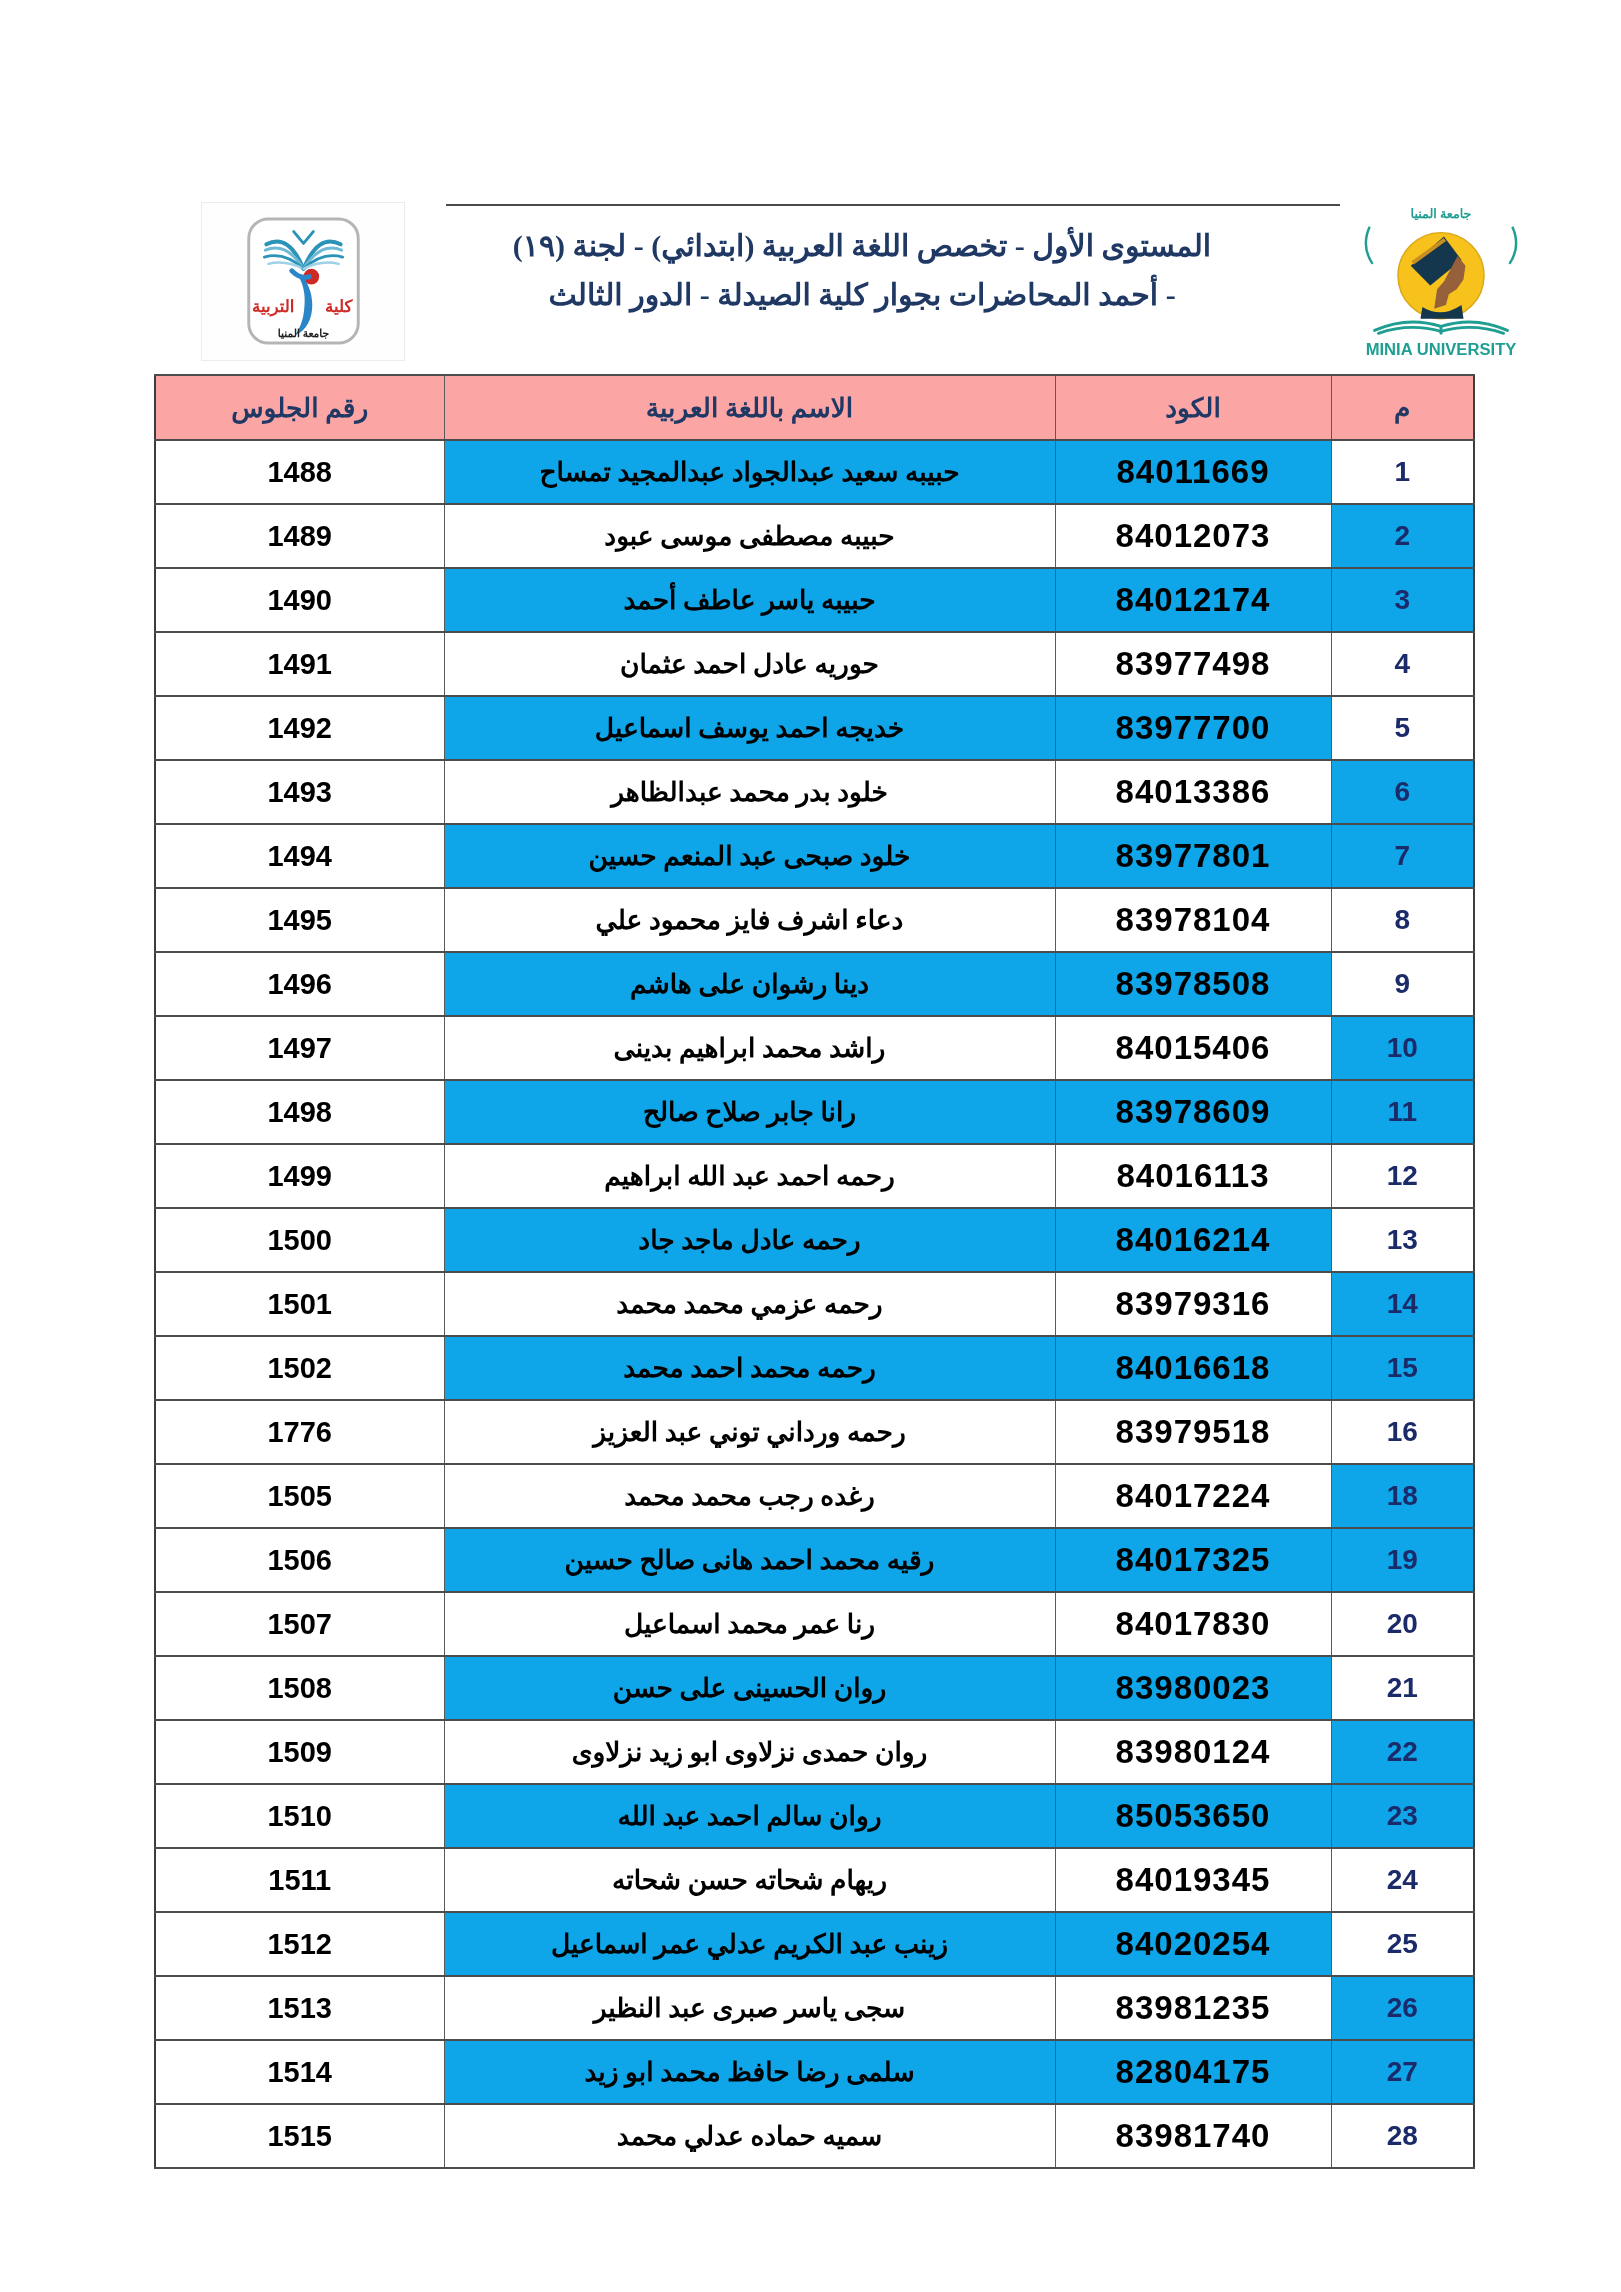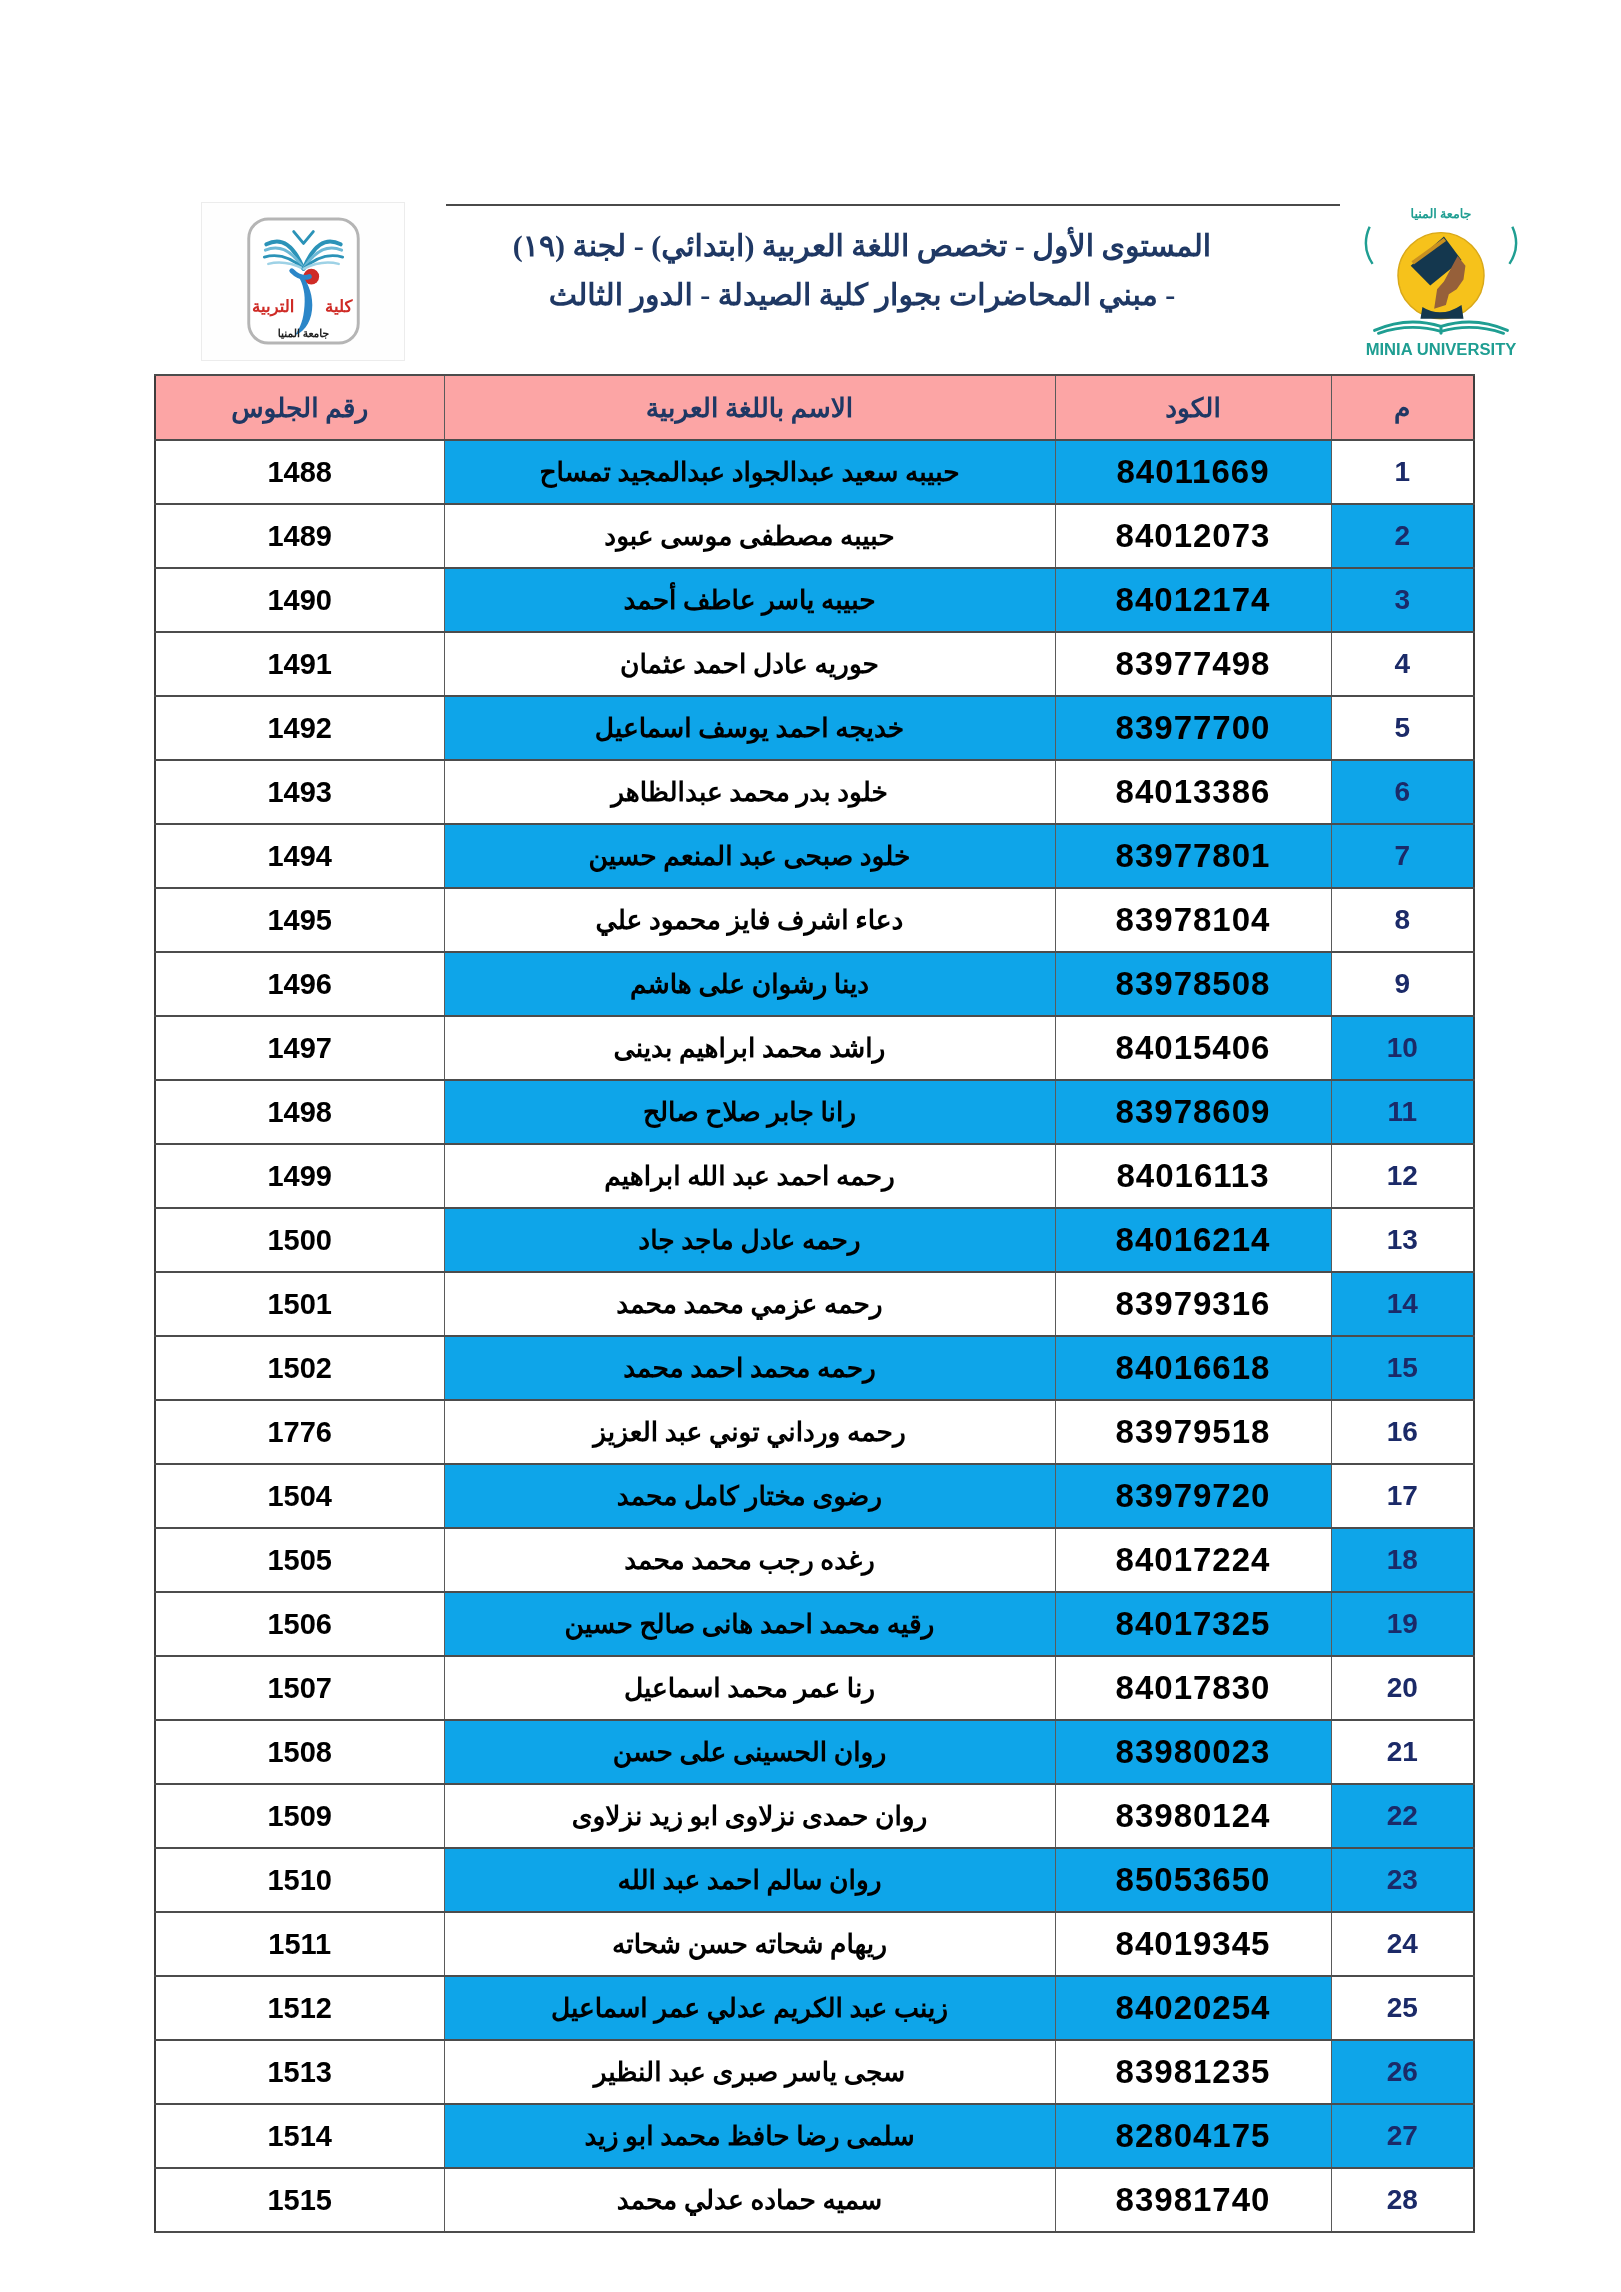--- a/index.html
+++ b/index.html
@@ -77,21 +77,21 @@
       <path d="M66,60 C72,70 74,80 73,92 C72,106 69,114 63,122 C75,118 81,105 81,91 C81,77 75,66 70,60 Z" fill="#2b86c8"></path>
 
       <text x="108" y="98" text-anchor="middle" font-size="17" font-weight="bold" fill="#cf2b26" font-family="Liberation Serif, DejaVu Serif, serif">كلية</text>
       <text x="41" y="98" text-anchor="middle" font-size="17" font-weight="bold" fill="#cf2b26" font-family="Liberation Serif, DejaVu Serif, serif">التربية</text>
       <text x="72" y="124" text-anchor="middle" font-size="11" font-weight="bold" fill="#222222" font-family="Liberation Serif, DejaVu Serif, serif">جامعة المنيا</text>
     </svg>
   </div>
 
   <div class="title-block">
     <div>المستوى الأول - تخصص اللغة العربية (ابتدائي) - لجنة (١٩)</div>
-    <div>- مبني المحاضرات بجوار كلية الصيدلة - الدور الثالث</div>
+    <div>- أحمد المحاضرات بجوار كلية الصيدلة - الدور الثالث</div>
   </div>
 
   <div class="logo-box university-box">
     <svg width="174" height="157" viewBox="0 0 178 160">
       <text x="89" y="15" text-anchor="middle" font-size="13" font-weight="bold" fill="#1f9e92" font-family="Liberation Serif, DejaVu Serif, serif">جامعة المنيا</text>
       <path d="M16,24 q-9,20 3,38" stroke="#1f9e92" stroke-width="2.5" fill="none"></path>
       <path d="M162,24 q9,20 -3,38" stroke="#1f9e92" stroke-width="2.5" fill="none"></path>
 
       <circle cx="89" cy="74" r="44" fill="#f6c21b" stroke="#d9a818" stroke-width="1.5"></circle>
       <path d="M58,64 L92,34 L110,58 L78,84 Z" fill="#14374e"></path>
@@ -214,26 +214,20 @@
           <td class="c-code cream">84016618</td>
           <td class="c-num cream">15</td>
         </tr>
         <tr>
           <td class="c-seat plain">1776</td>
           <td class="c-name plain" dir="rtl">رحمه ورداني توني عبد العزيز</td>
           <td class="c-code plain">83979518</td>
           <td class="c-num plain">16</td>
         </tr>
         <tr>
-          <td class="c-seat plain">1504</td>
-          <td class="c-name cream" dir="rtl">رضوى مختار كامل محمد</td>
-          <td class="c-code cream">83979720</td>
-          <td class="c-num plain">17</td>
-        </tr>
-        <tr>
           <td class="c-seat plain">1505</td>
           <td class="c-name plain" dir="rtl">رغده رجب محمد محمد</td>
           <td class="c-code plain">84017224</td>
           <td class="c-num cream">18</td>
         </tr>
         <tr>
           <td class="c-seat plain">1506</td>
           <td class="c-name cream" dir="rtl">رقيه محمد احمد هانى صالح حسين</td>
           <td class="c-code cream">84017325</td>
           <td class="c-num cream">19</td>

